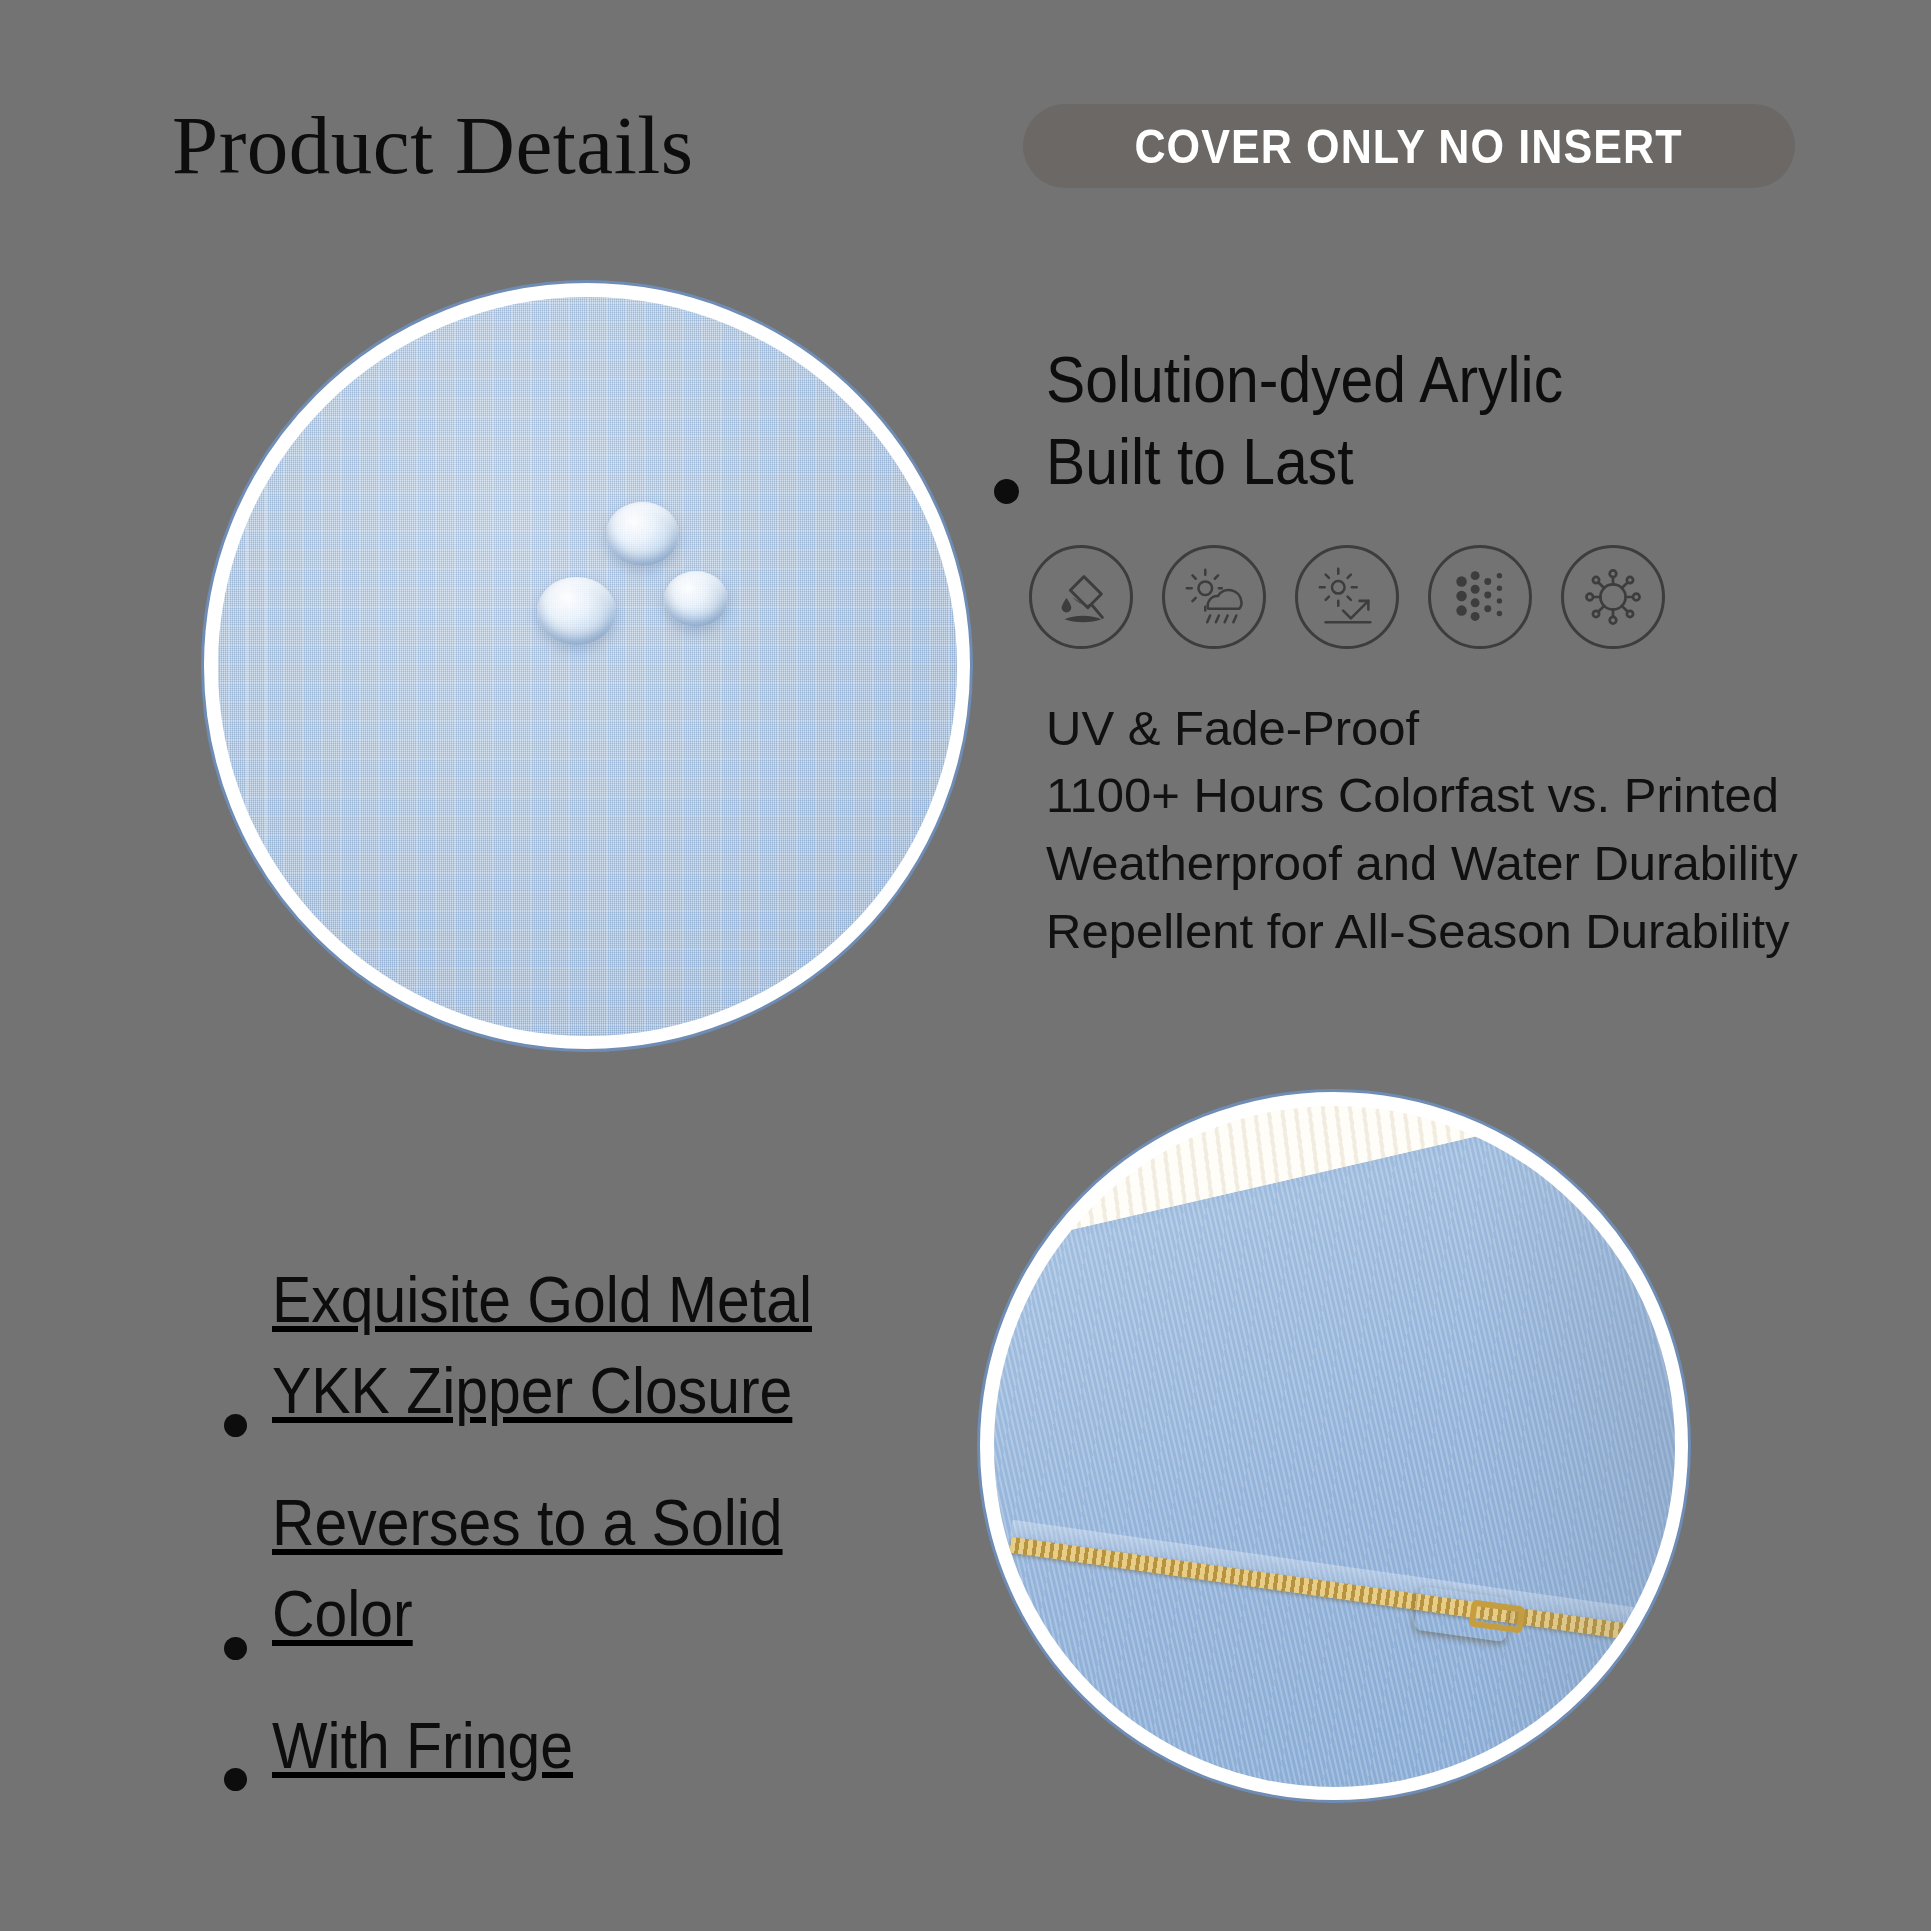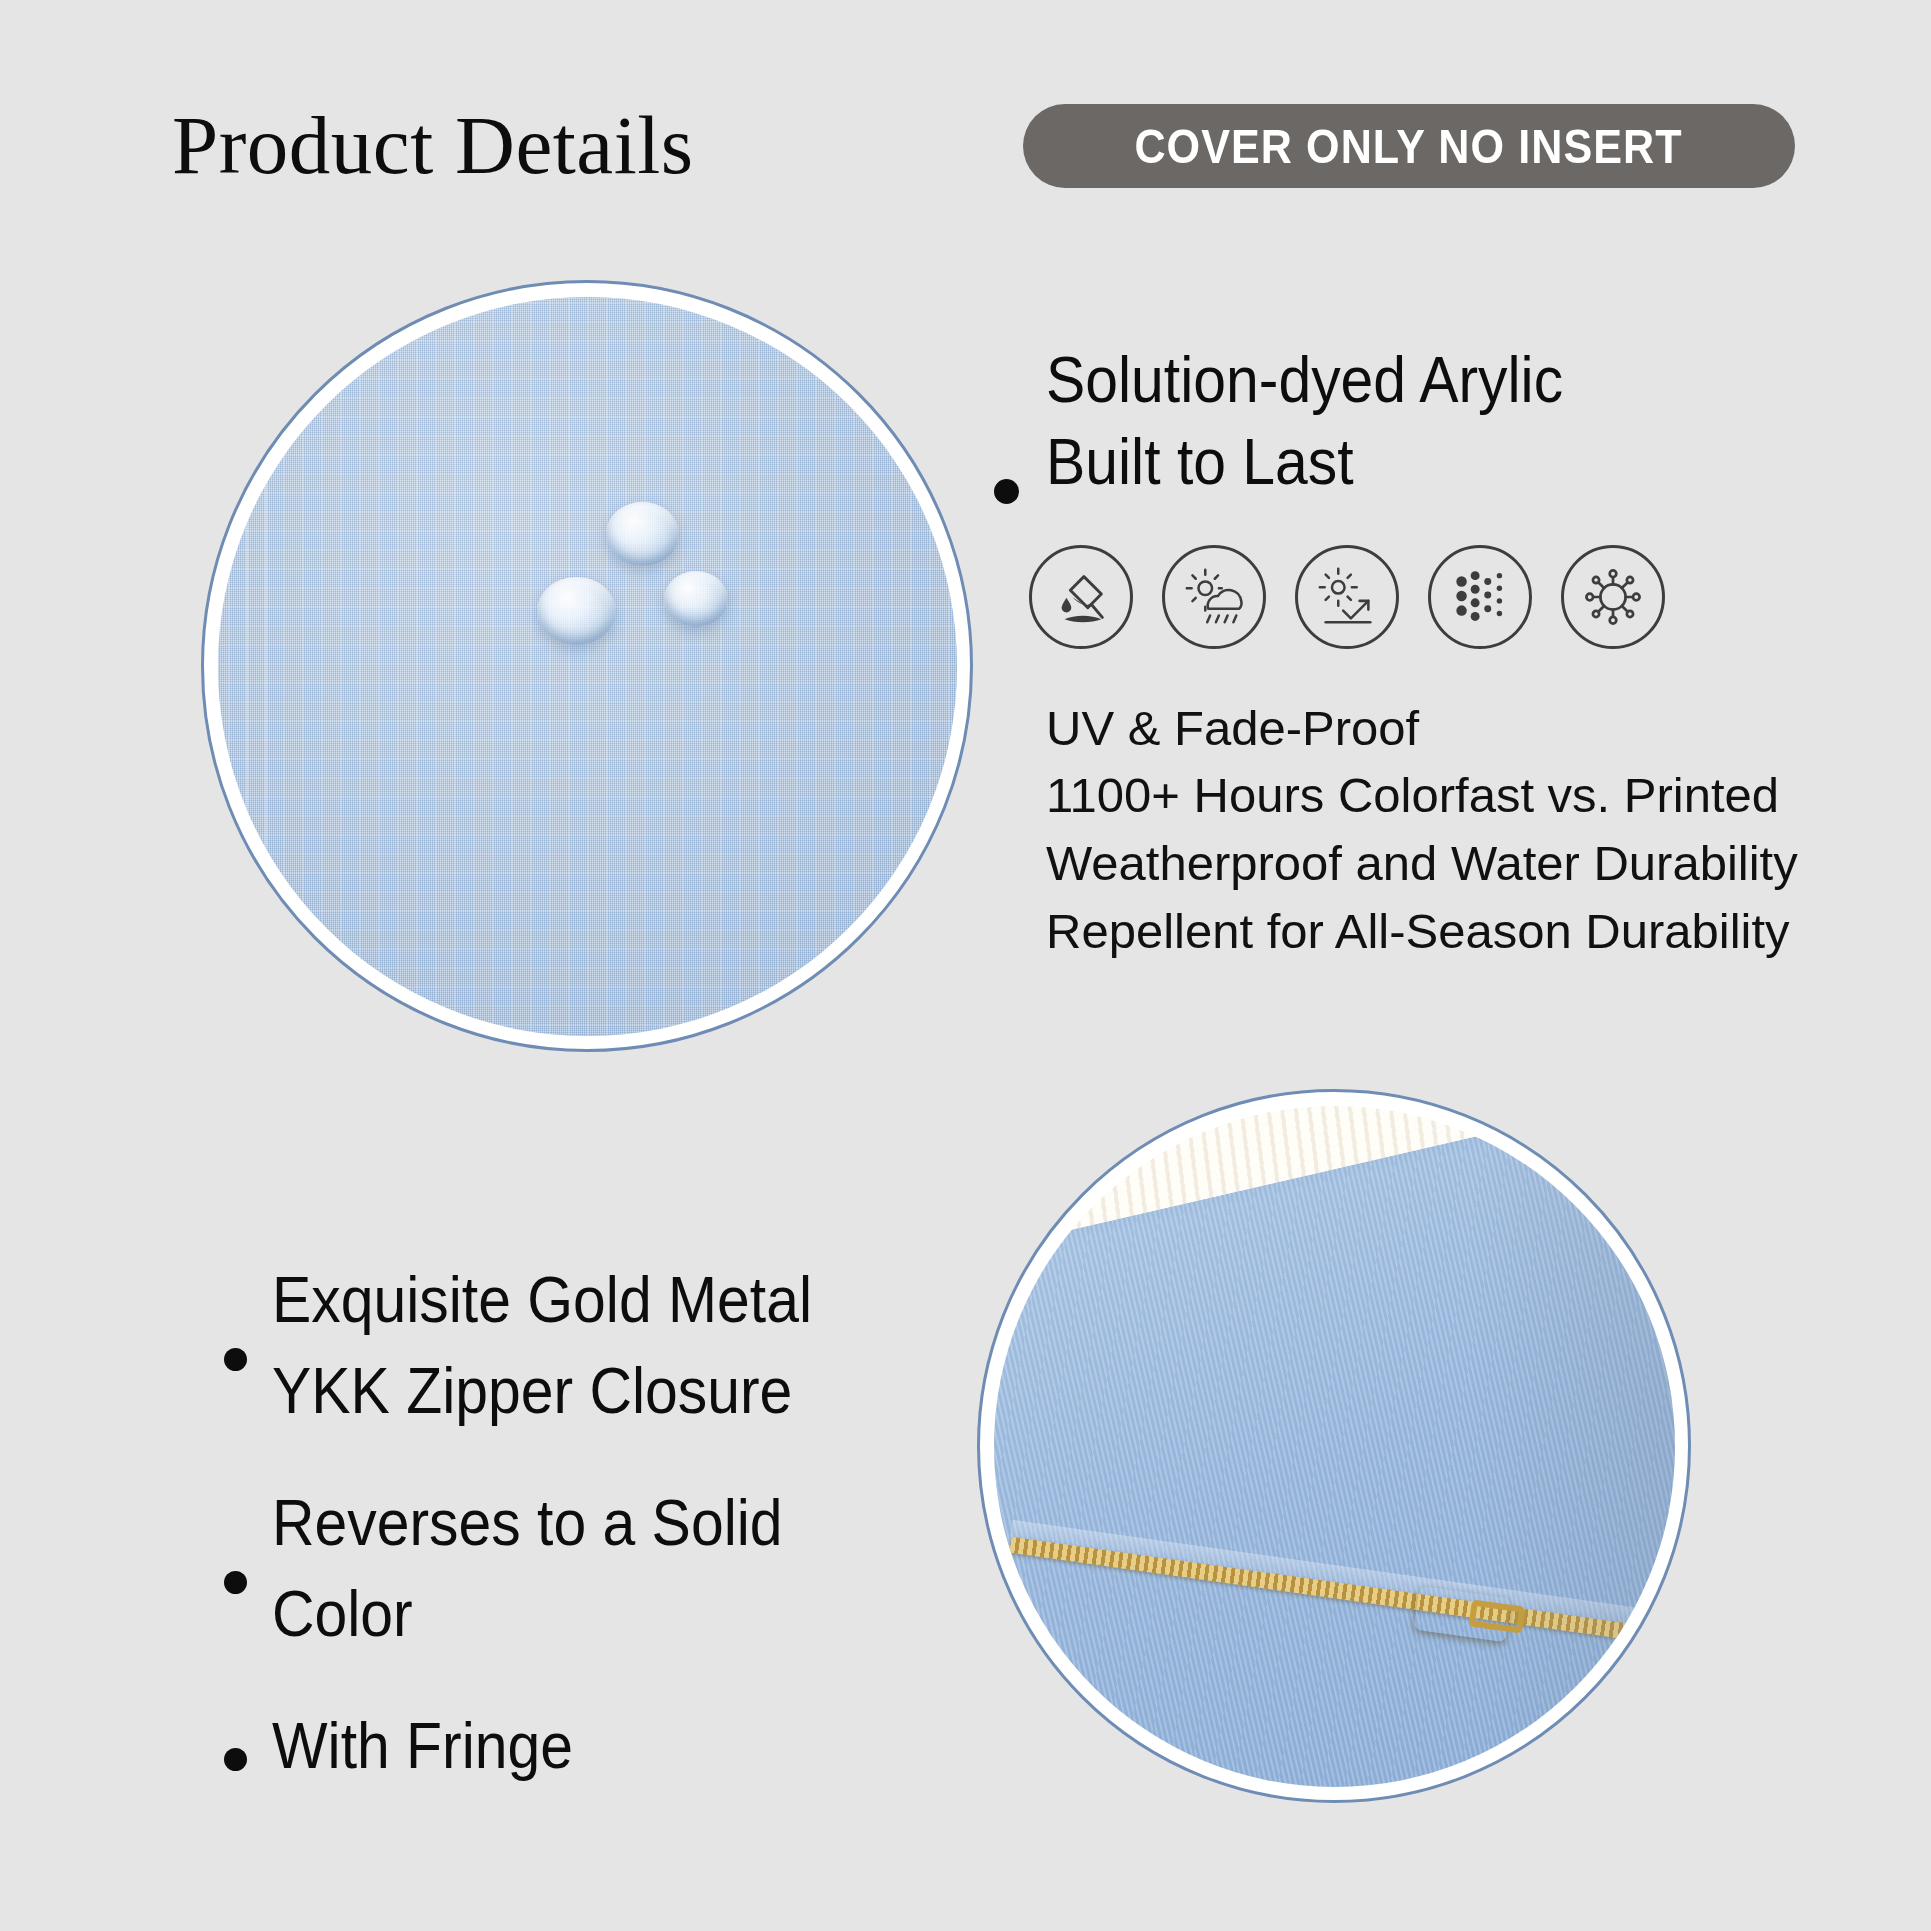--- a/index.html
+++ b/index.html
@@ -11,21 +11,21 @@
     width: 1931px;
     height: 1931px;
     overflow: hidden;
     font-family: "Liberation Sans", sans-serif;
     -webkit-font-smoothing: antialiased;
   }
   .page {
     position: relative;
     width: 1931px;
     height: 1931px;
-    background: #e5e5e5;
+    background: #737373;
   }
 
   
   .page-title {
     position: absolute;
     left: 172px;
     top: 104px;
     font-family: "Liberation Serif", "DejaVu Serif", serif;
     font-size: 83px;
     line-height: 1.0;
@@ -236,23 +236,24 @@
 
   
   .feature-list {
     position: absolute;
     left: 224px;
     top: 1255px;
     width: 734px;
   }
   .feature-item {
     display: flex;
-    align-items: center;
+    align-items: flex-end;
     gap: 25px;
     margin-bottom: 41px;
+    text-decoration: underline;
   }
   .feature-dot {
     width: 23px;
     height: 23px;
     border-radius: 50%;
     background: #0d0d0d;
     flex: none;
     margin-top: 27px;
   }
   .feature-text {

